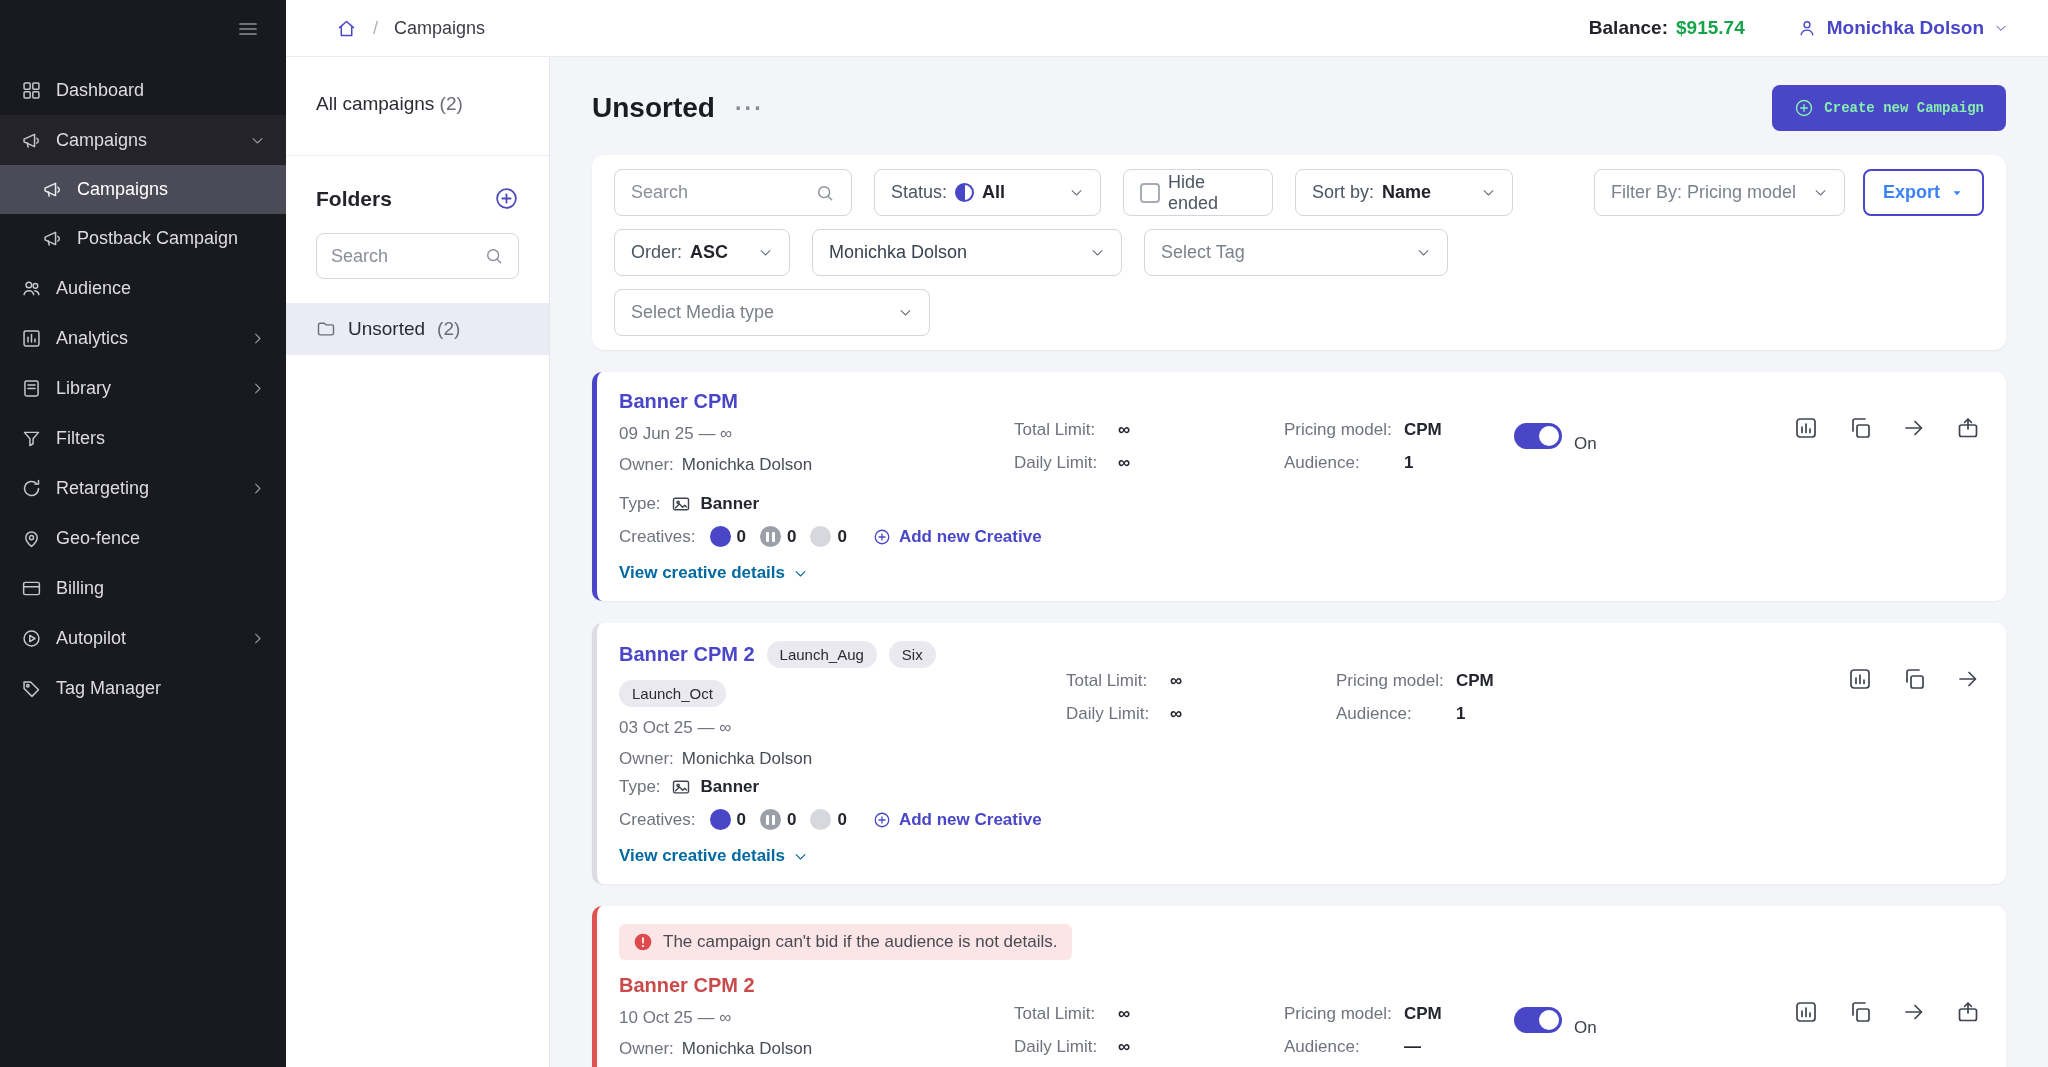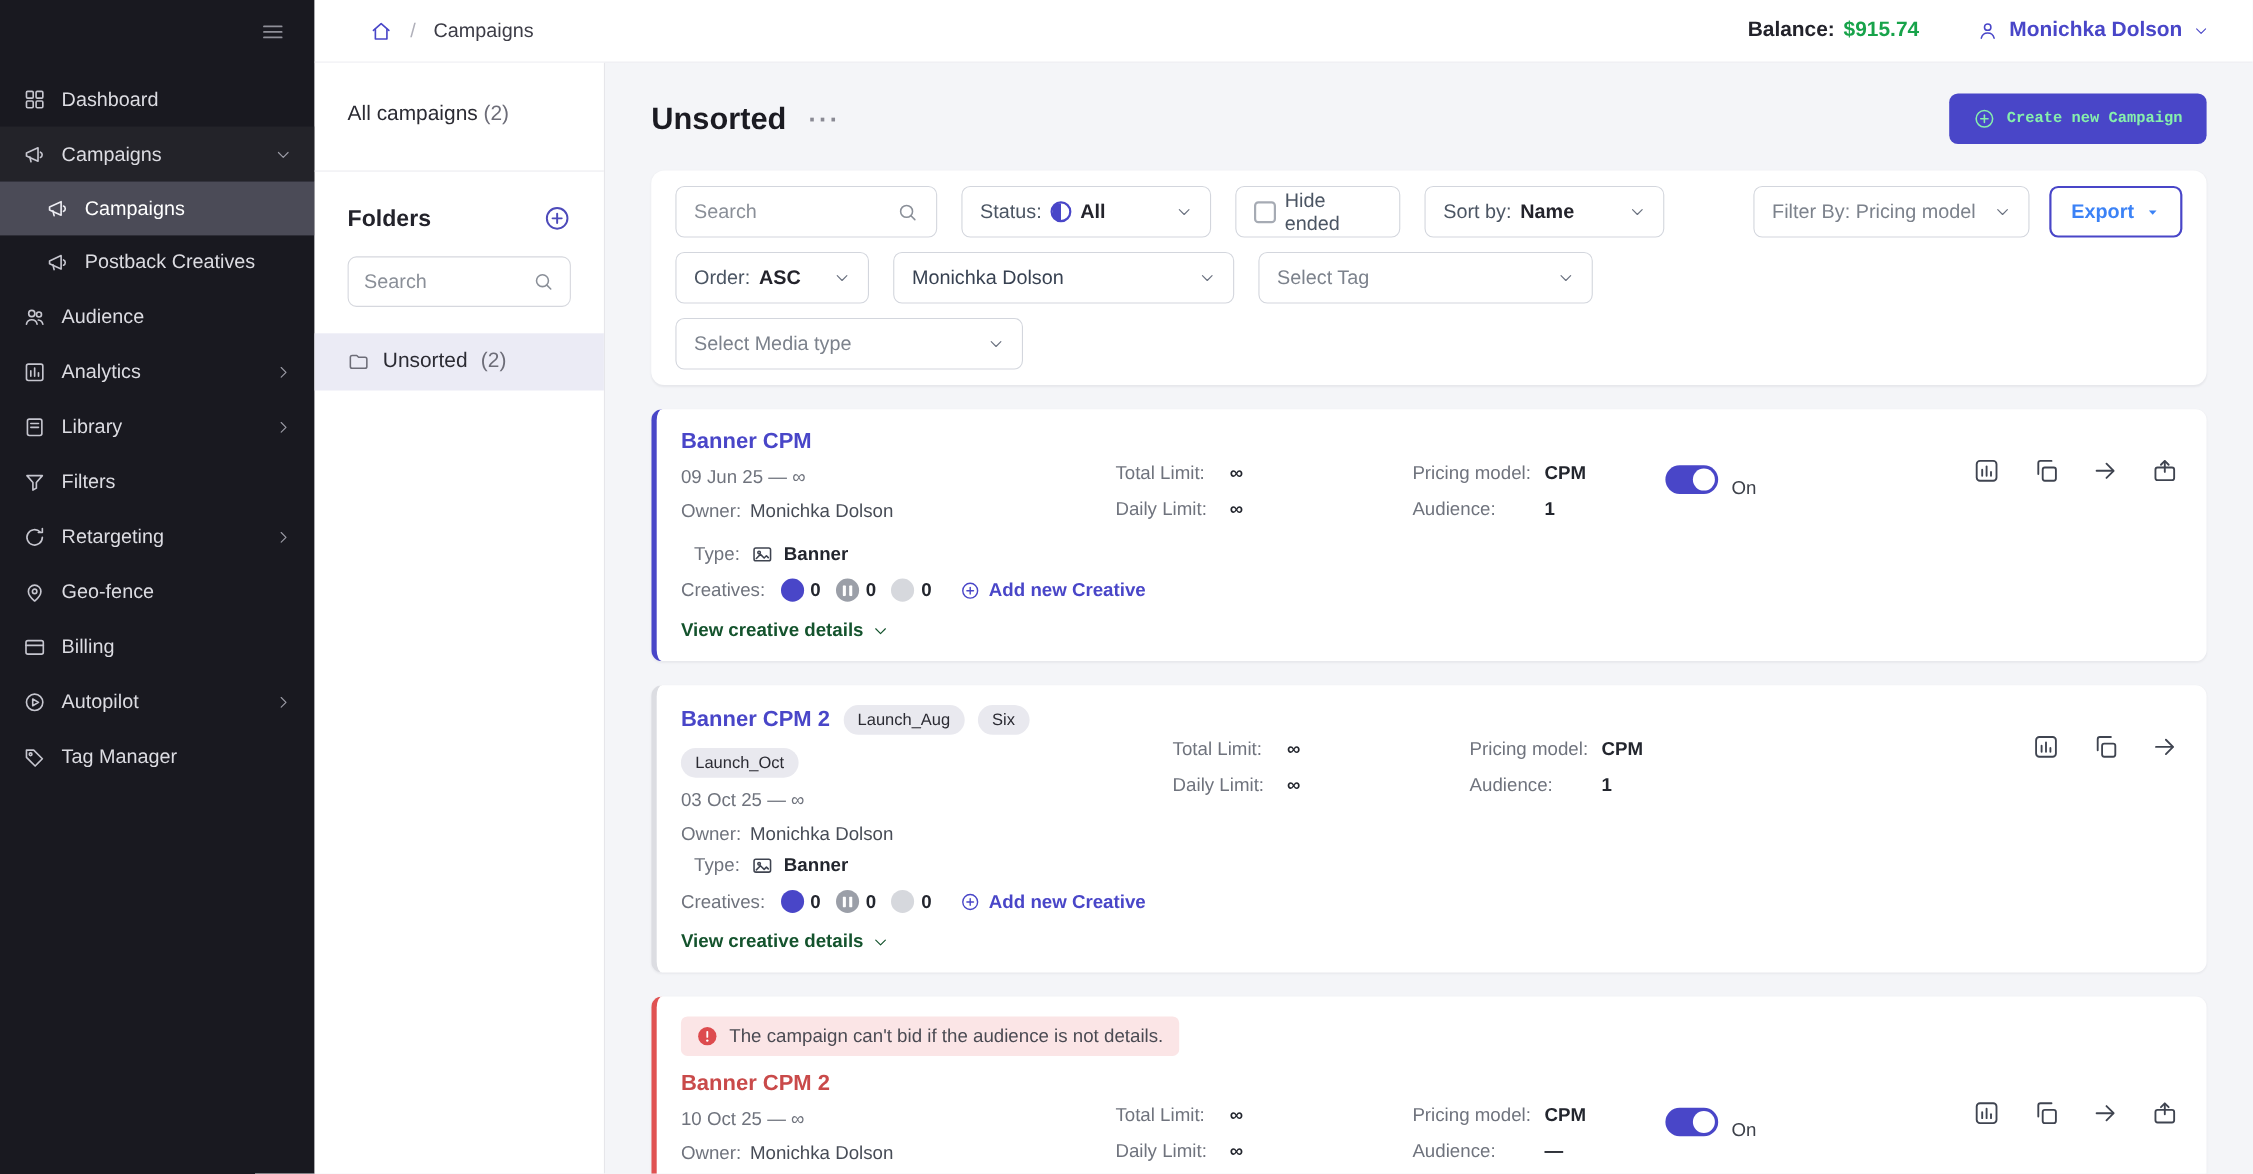--- a/index.html
+++ b/index.html
@@ -90,31 +90,31 @@
   .c-limits{width:270px;margin-top:30px;flex-shrink:0;}
   .c-limits .kv > span:first-child{width:96px;flex-shrink:0;}
   .c-pricing{width:230px;margin-top:30px;flex-shrink:0;}
   .c-pricing .kv > span:first-child{width:112px;flex-shrink:0;}
   .c-toggle{margin-top:28px;display:flex;align-items:center;gap:12px;flex-shrink:0;}
   .toggle{width:48px;height:26px;border-radius:13px;background:#4946c8;position:relative;cursor:pointer;display:inline-block;}
   .toggle::after{content:"";position:absolute;right:3px;top:3px;width:20px;height:20px;border-radius:50%;background:#fff;}
   .toggle-label{font-size:17px;color:#3c4049;margin-top:16px;}
   .c-icons{margin-left:auto;margin-top:26px;display:flex;gap:30px;color:#3f4450;flex-shrink:0;}
   .c-icons svg{cursor:pointer;}
-  .c-type{margin-top:8px;display:flex;align-items:center;gap:10px;font-size:17px;color:#6f737d;margin-left:12px;}
+  .c-type{margin-top:8px;display:flex;align-items:center;gap:10px;font-size:17px;color:#6f737d;}
   .c-type .t-ic{color:#3f4450;}
   .c-type b{color:#23262e;}
   .c-creatives{margin-top:12px;display:flex;align-items:center;font-size:17px;color:#6f737d;}
   .dot{width:21px;height:21px;border-radius:50%;margin-left:14px;display:flex;align-items:center;justify-content:center;flex-shrink:0;}
   .dot.active{background:#4946c8;}
   .dot.paused{background:#9b9fa8;}
   .dot.idle{background:#d6d8dd;}
   .dot-count{margin-left:6px;font-weight:bold;color:#23262e;}
   .add-creative{margin-left:26px;color:#4946c8;display:flex;align-items:center;gap:8px;font-weight:600;cursor:pointer;}
-  .view-details{margin-top:16px;color:#14532d;font-size:17px;font-weight:bold;display:flex;align-items:center;gap:8px;cursor:pointer;}
+  .view-details{margin-top:16px;color:#0369a1;font-size:17px;font-weight:bold;display:flex;align-items:center;gap:8px;cursor:pointer;}
   .warning{display:inline-flex;align-items:center;gap:10px;background:#fbe5e6;border-radius:6px;padding:8px 14px;font-size:17px;color:#4a4a52;margin-bottom:14px;}
 </style>
 </head>
 <body>
 
 <aside class="sidebar">
   <div class="sb-top">
     <svg class="si hamburger" viewBox="0 0 24 24" width="24" height="24">
         <line x1="4" y1="7" x2="20" y2="7"></line>
         <line x1="4" y1="12" x2="20" y2="12"></line>
@@ -149,21 +149,21 @@
           <path d="M18 9.5a3 3 0 0 1 0 5.5"></path>
         </svg>
       <span>Campaigns</span>
     </div>
     <div class="nav-item sub-item">
       <svg class="si nav-ic" viewBox="0 0 24 24">
           <path d="M3.5 10.5l12-5.5v14l-12-5.5v-3z"></path>
           <path d="M7 14.5l1.2 5"></path>
           <path d="M18 9.5a3 3 0 0 1 0 5.5"></path>
         </svg>
-      <span>Postback Creatives</span>
+      <span>Postback Campaign</span>
     </div>
     <div class="nav-item">
       <svg class="si nav-ic" viewBox="0 0 24 24">
           <circle cx="9" cy="8" r="3.2"></circle>
           <path d="M3.5 19c.6-3 2.8-4.5 5.5-4.5s4.9 1.5 5.5 4.5"></path>
           <circle cx="16.5" cy="9" r="2.6"></circle>
           <path d="M15.8 14.7c2.3.2 4 1.6 4.7 4.3"></path>
         </svg>
       <span>Audience</span>
     </div>

